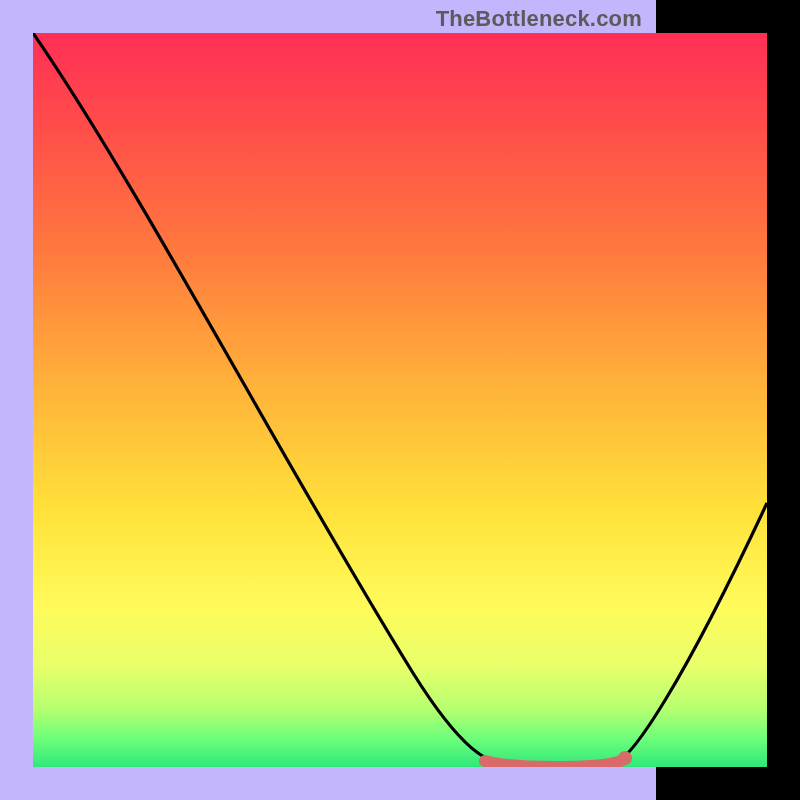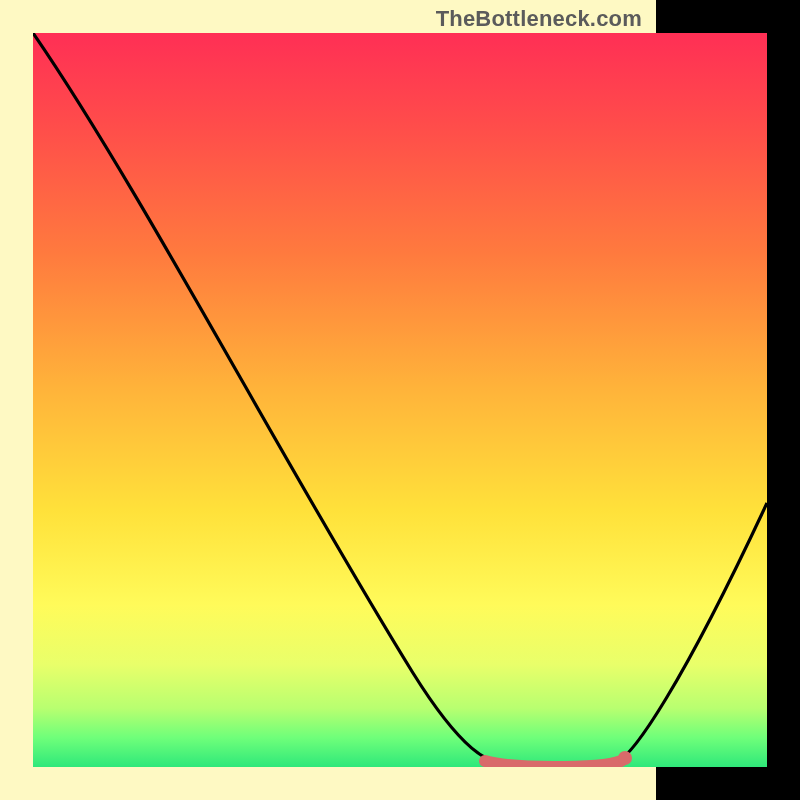--- a/index.html
+++ b/index.html
@@ -1,20 +1,20 @@
 <!DOCTYPE html>
 <html><head>
 <meta charset="utf-8">
 <style>
   * { margin: 0; padding: 0; box-sizing: border-box; }
   html, body { width: 800px; height: 800px; overflow: hidden; background: #000; }
   .frame {
     width: 656px;
     height: 800px;
-    background: #fef9c3;
+    background: #c4b5fd;
     position: relative;
   }
   .watermark {
     position: absolute;
     top: 6px;
     right: 14px;
     font-family: Arial, Helvetica, sans-serif;
     font-size: 22px;
     font-weight: 600;
     color: #5b5b5b;

